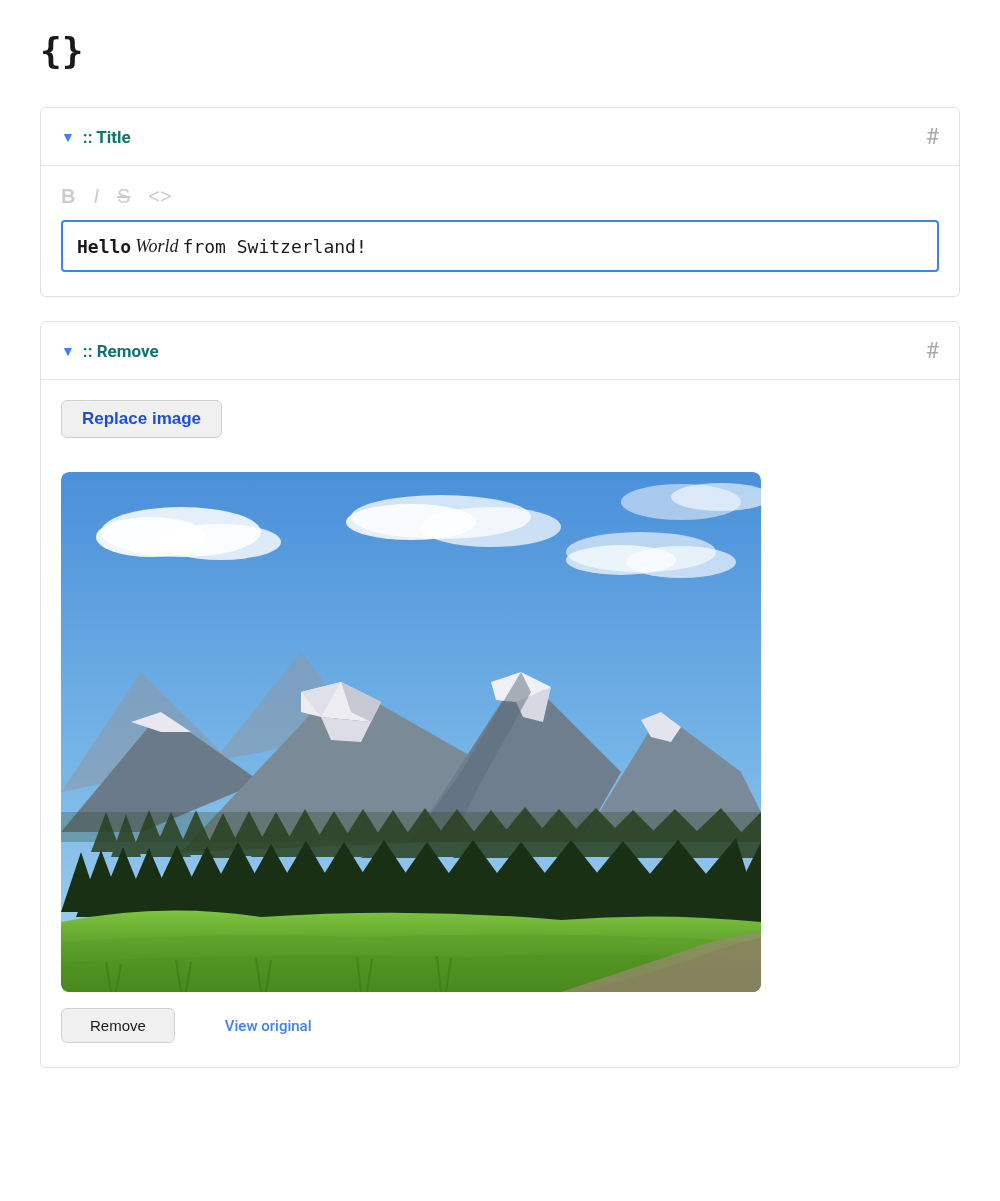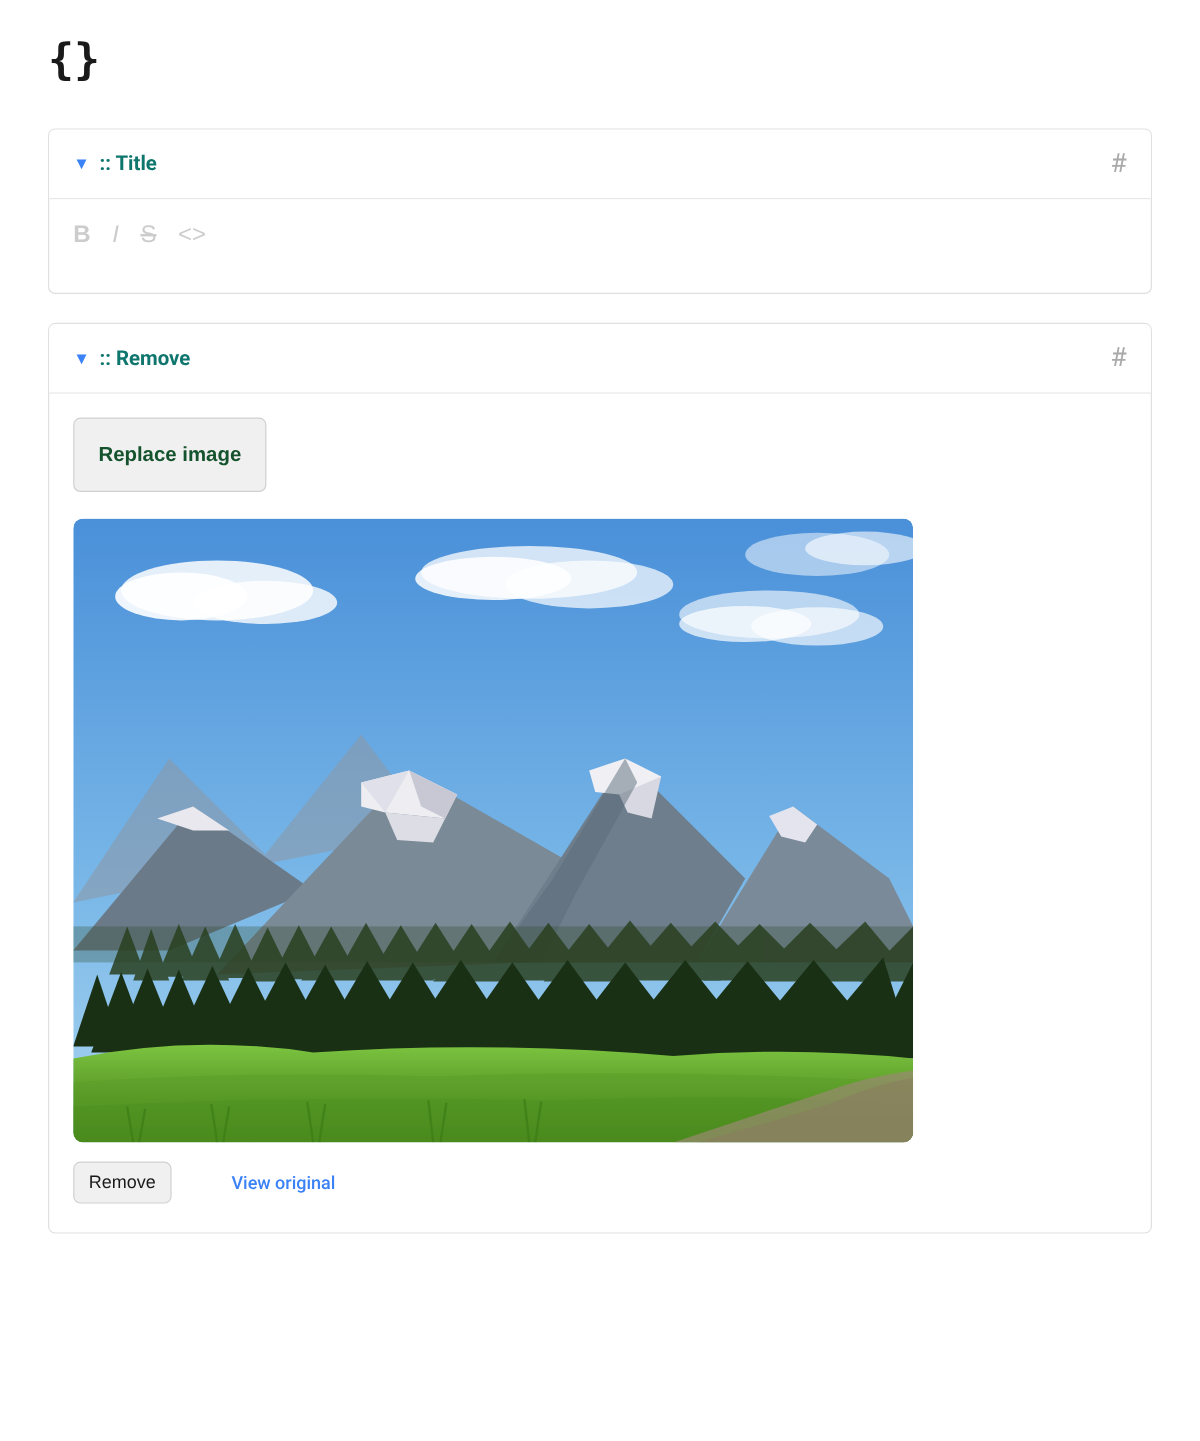--- a/index.html
+++ b/index.html
@@ -122,26 +122,26 @@
       align-items: center;
       gap: 0;
       font-family: monospace;
     }
 
     
     .replace-image-btn {
       background: #f0f0f0;
       border: 1px solid #d0d0d0;
       border-radius: 6px;
-      padding: 20px 20px;
+      padding: 8px 20px;
       font-size: 17px;
       font-weight: 700;
       cursor: pointer;
-      color: #14532d;
-      margin-bottom: 22px;
+      color: #1d4ed8;
+      margin-bottom: 34px;
       display: inline-block;
     }
 
     .image-container {
       width: 700px;
       border-radius: 8px;
       overflow: hidden;
       margin-bottom: 16px;
     }
 
@@ -157,21 +157,21 @@
       display: flex;
       align-items: center;
       gap: 14px;
       margin-top: 4px;
     }
 
     .remove-btn {
       background: #f0f0f0;
       border: 1px solid #d0d0d0;
       border-radius: 6px;
-      padding: 8px 12px;
+      padding: 8px 28px;
       font-size: 15px;
       font-weight: 500;
       cursor: pointer;
       color: #1a1a1a;
     }
 
     .view-original-link {
       font-size: 15px;
       color: #3b82f6;
       cursor: pointer;
@@ -194,20 +194,25 @@
       <span class="section-label">:: Title</span>
     </div>
     <span class="hash-icon">#</span>
   </div>
   <div class="section-body">
     <div class="toolbar">
       <button class="toolbar-btn bold-btn">B</button>
       <button class="toolbar-btn italic-btn">I</button>
       <button class="toolbar-btn strike-btn">S</button>
       <button class="toolbar-btn">&lt;&gt;</button>
+    </div>
+    <div class="input-display">
+      <span style="font-weight:700; font-family: monospace;">Hello</span>
+      <span style="font-style:italic; font-family: Georgia, serif; margin: 0 4px;">World</span>
+      <span style="font-family: monospace;"> from Switzerland!</span>
     </div>
   </div>
 </div>
 
 <div class="section-card">
   <div class="section-header">
     <div class="section-header-left">
       <span class="triangle-icon">▼</span>
       <span class="section-label">:: Remove</span>
     </div>

